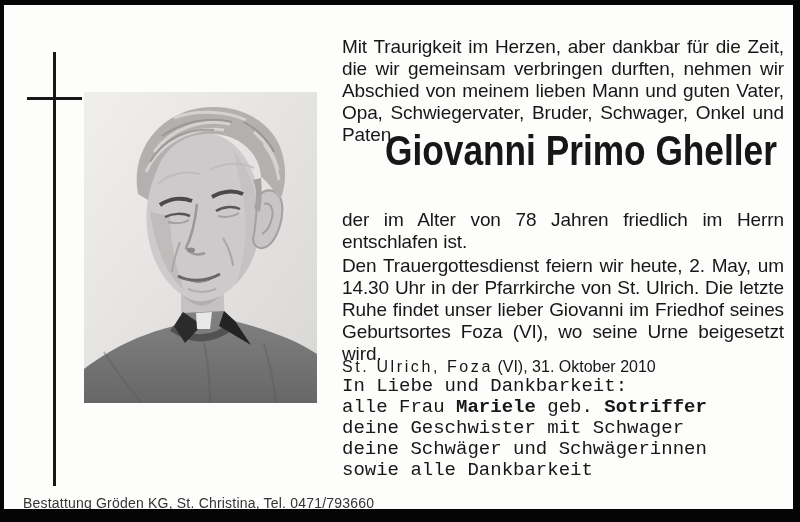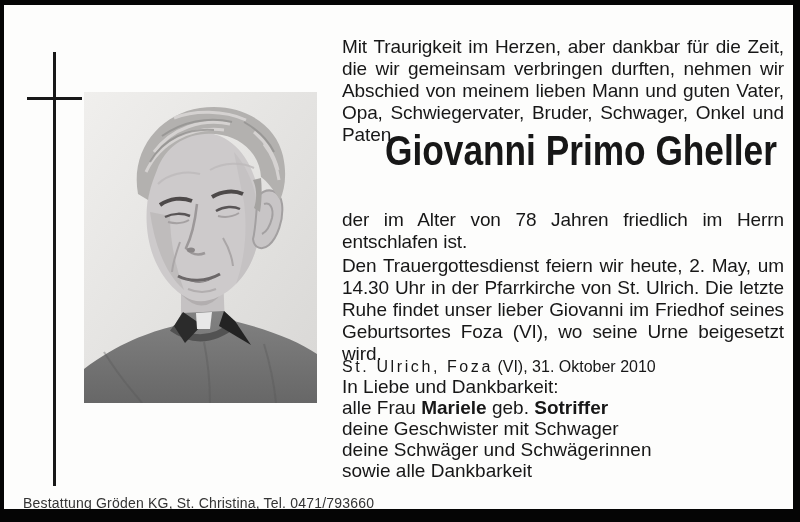--- a/index.html
+++ b/index.html
@@ -29,21 +29,21 @@
   .name-wrap { position:absolute; top:123px; left:0; width:442px; text-align:right; }
   .name-inner{
     display:inline-block; white-space:nowrap;
     font-weight:bold; font-size:43px; line-height:44px;
     transform:scaleX(0.82); transform-origin:center;
   }
   #p-death   { top:185px; }
   #p-service { top:231px; }
   .dateline  { position:absolute; top:351px; left:0; font-size:16px; line-height:22px; white-space:nowrap; }
   .dateline .spaced { letter-spacing:2.6px; }
-  .thanks    { position:absolute; top:371px; left:0; font-size:19px; line-height:21px; }
+  .thanks    { position:absolute; top:371px; left:0; font-size:19px; line-height:21px;font-family:Liberation Mono, monospace; }
   .thanks .b { font-weight:bold; }
   .footer {
     position:absolute; left:19px; top:490px;
     font-size:14px; letter-spacing:0.2px; color:#343434;
   }
 </style>
 </head>
 <body>
 
 <div class="page">

